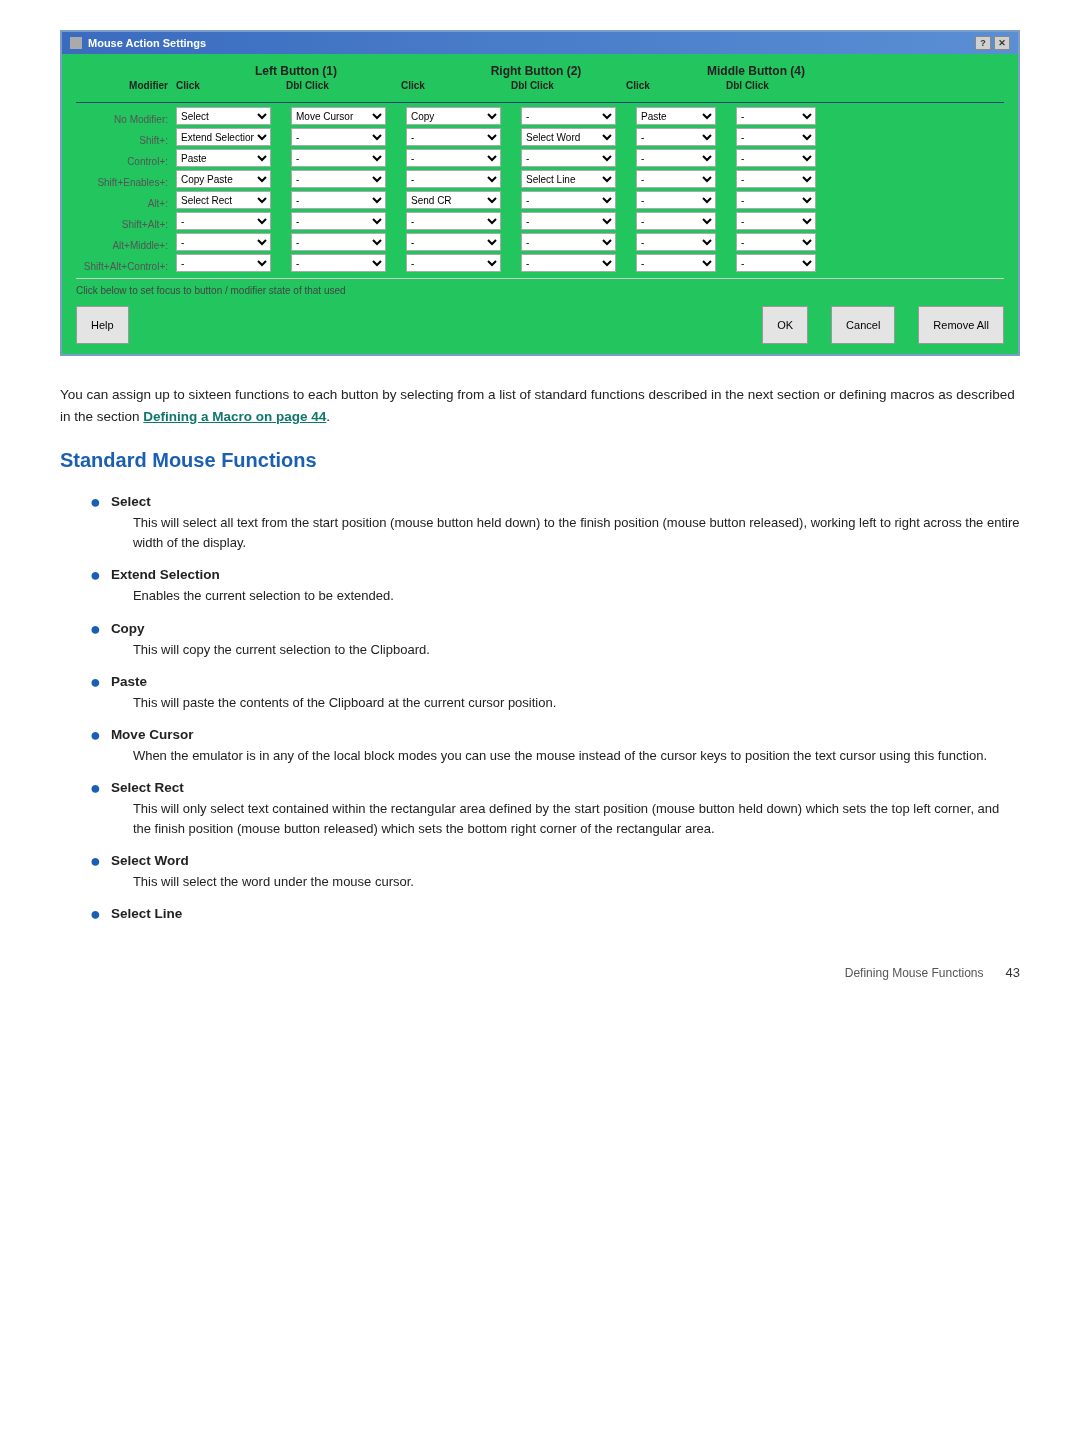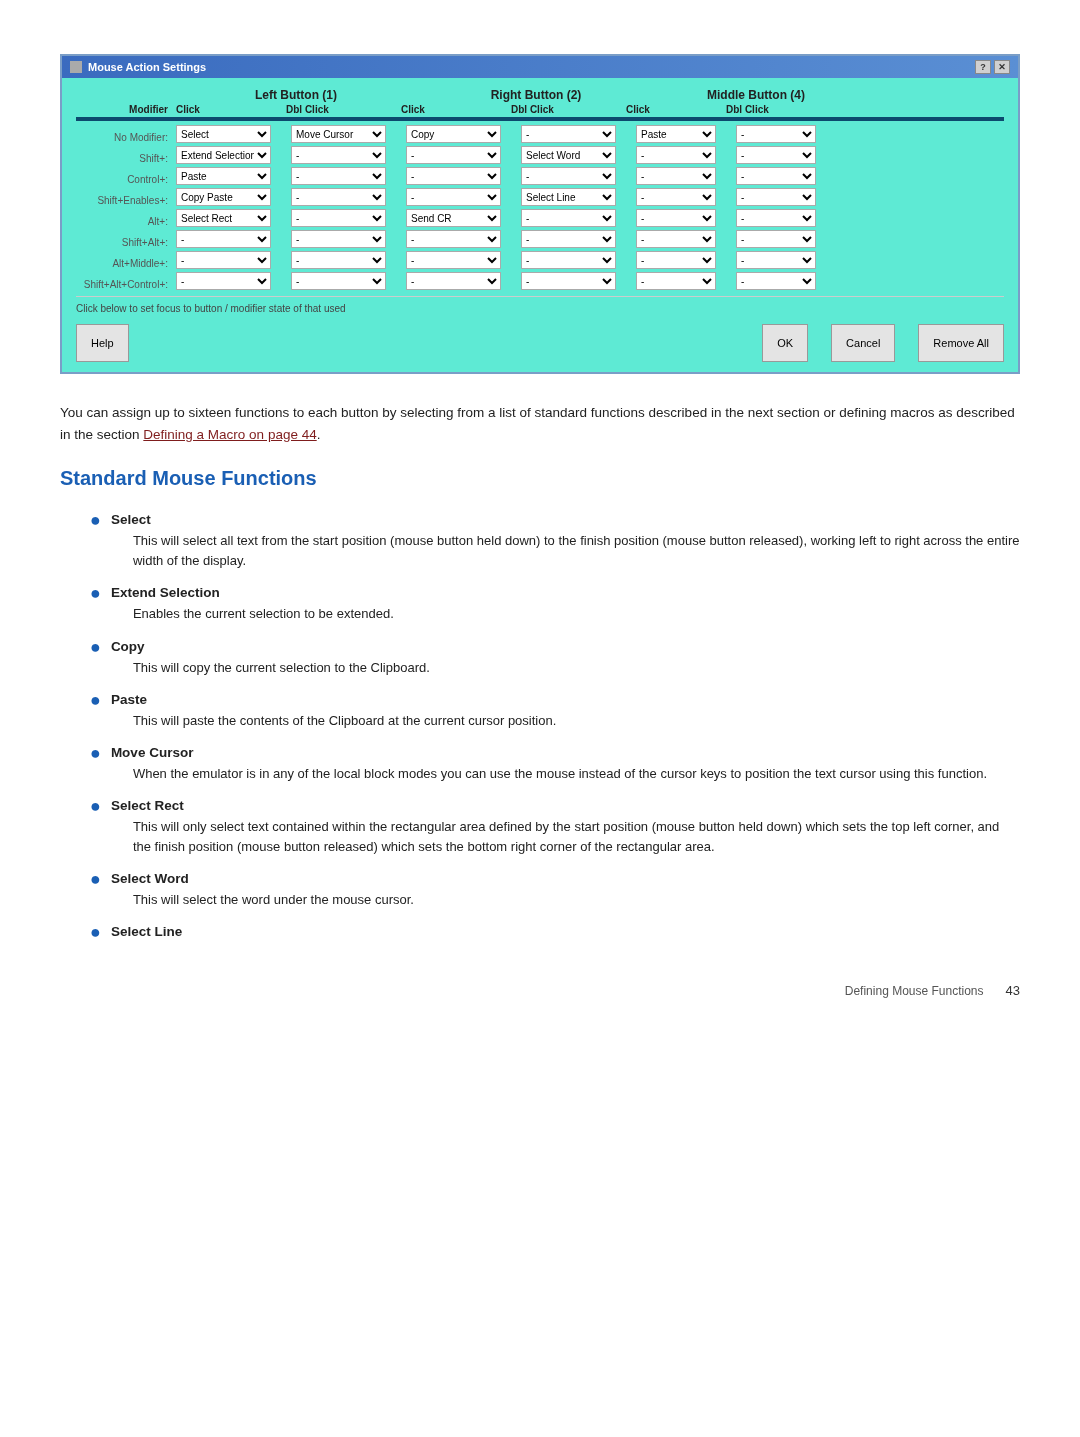--- a/index.html
+++ b/index.html
@@ -8,24 +8,23 @@
       font-size: 14px;
       background: #fff;
       color: #222;
       padding: 30px 60px;
       max-width: 1080px;
     }
 
     
     .dialog {
       border: 2px solid #7a9ec7;
-      background: #5eead4;
+      background: #22c55e;
       margin-bottom: 28px;
       font-size: 11px;
-      margin-top: 24px;
     }
     .dialog-titlebar {
       background: linear-gradient(to right, #3a6bbf, #5a8fd4);
       color: #fff;
       padding: 4px 8px;
       display: flex;
       align-items: center;
       justify-content: space-between;
       font-size: 11px;
       font-weight: bold;
@@ -135,22 +134,23 @@
     }
 
     
     .intro-text {
       font-size: 13.5px;
       line-height: 1.6;
       color: #222;
       margin-bottom: 22px;
     }
     .intro-text a {
-      color: #7f1d1d;
+      color: #0f766e;
       text-decoration: underline;
+      font-weight: bold;
     }
 
     .section-title {
       font-size: 20px;
       font-weight: bold;
       color: #1a5fb4;
       margin-bottom: 18px;
       padding-bottom: 4px;
     }
 
@@ -215,21 +215,21 @@
   </div>
 
   <div class="dialog-content">
 
     <div style="display:flex; margin-left:100px; margin-bottom:2px;">
       <div class="btn-group-label left-btn-group">Left Button (1)</div>
       <div class="btn-group-label right-btn-group">Right Button (2)</div>
       <div class="btn-group-label middle-btn-group">Middle Button (4)</div>
     </div>
 
-    <div style="display:flex; align-items:center; font-size:10px; font-weight:bold; border-bottom:4px solid #0c4a6e; padding-bottom:2px; margin-bottom:4px;">
+    <div style="display:flex; align-items:center; font-size:10px; font-weight:bold; border-bottom:1px solid #0c4a6e; padding-bottom:11px; margin-bottom:4px;">
       <div style="width:100px; text-align:right; padding-right:8px;">Modifier</div>
       <div style="width:110px;">Click</div>
       <div style="width:115px;">Dbl Click</div>
       <div style="width:110px;">Click</div>
       <div style="width:115px;">Dbl Click</div>
       <div style="width:100px;">Click</div>
       <div style="width:100px;">Dbl Click</div>
     </div>
 
     <div>

